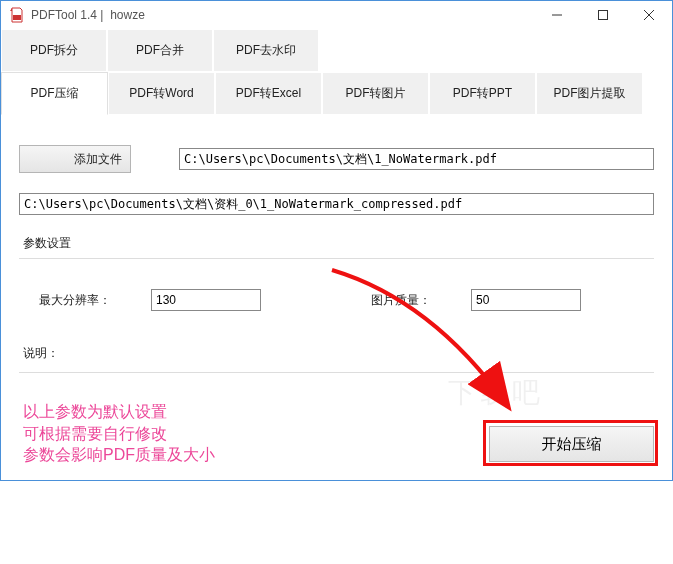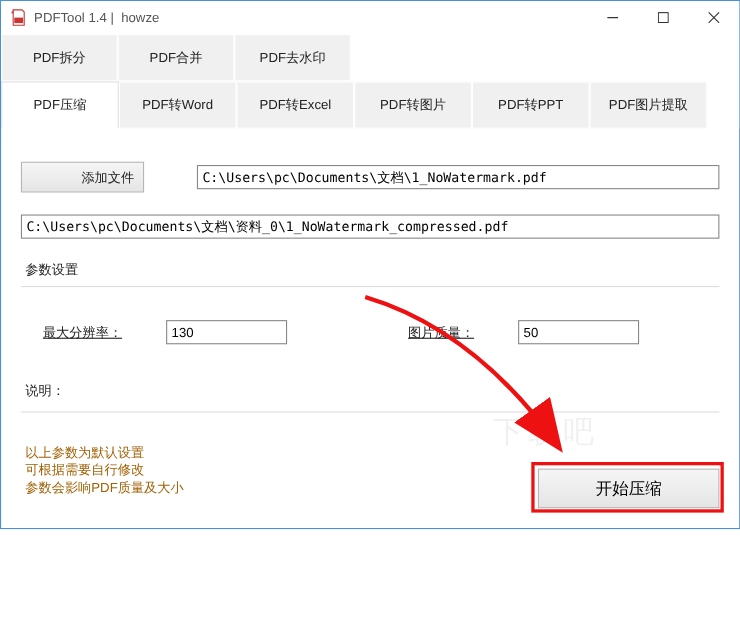--- a/index.html
+++ b/index.html
@@ -115,40 +115,39 @@
     .params-box {
       border-top: 1px solid #ddd;
       padding: 30px 20px 24px 20px;
       display: flex;
       align-items: center;
     }
     .param-label {
       font-size: 12px;
       color: #222;
       margin-right: 40px;
-      text-decoration: underline;
     }
     .param-input {
       width: 110px;
       height: 22px;
       border: 1px solid #888;
       padding: 0 4px;
       font-size: 12px;
       font-family: inherit;
       outline: none;
     }
     .param-gap { width: 110px; }
     .desc-box {
       border-top: 1px solid #ddd;
       padding: 18px 0 0 4px;
       margin-top: 10px;
     }
     .desc-text {
-      font-size: 12px;
-      color: #a16207;
+      font-size: 16px;
+      color: #ec4899;
       line-height: 1.35;
       white-space: pre-line;
       margin-top: 10px;
     }
     .action-btn-wrap {
       position: absolute;
       right: 18px;
       bottom: 18px;
     }
     .action-btn {

